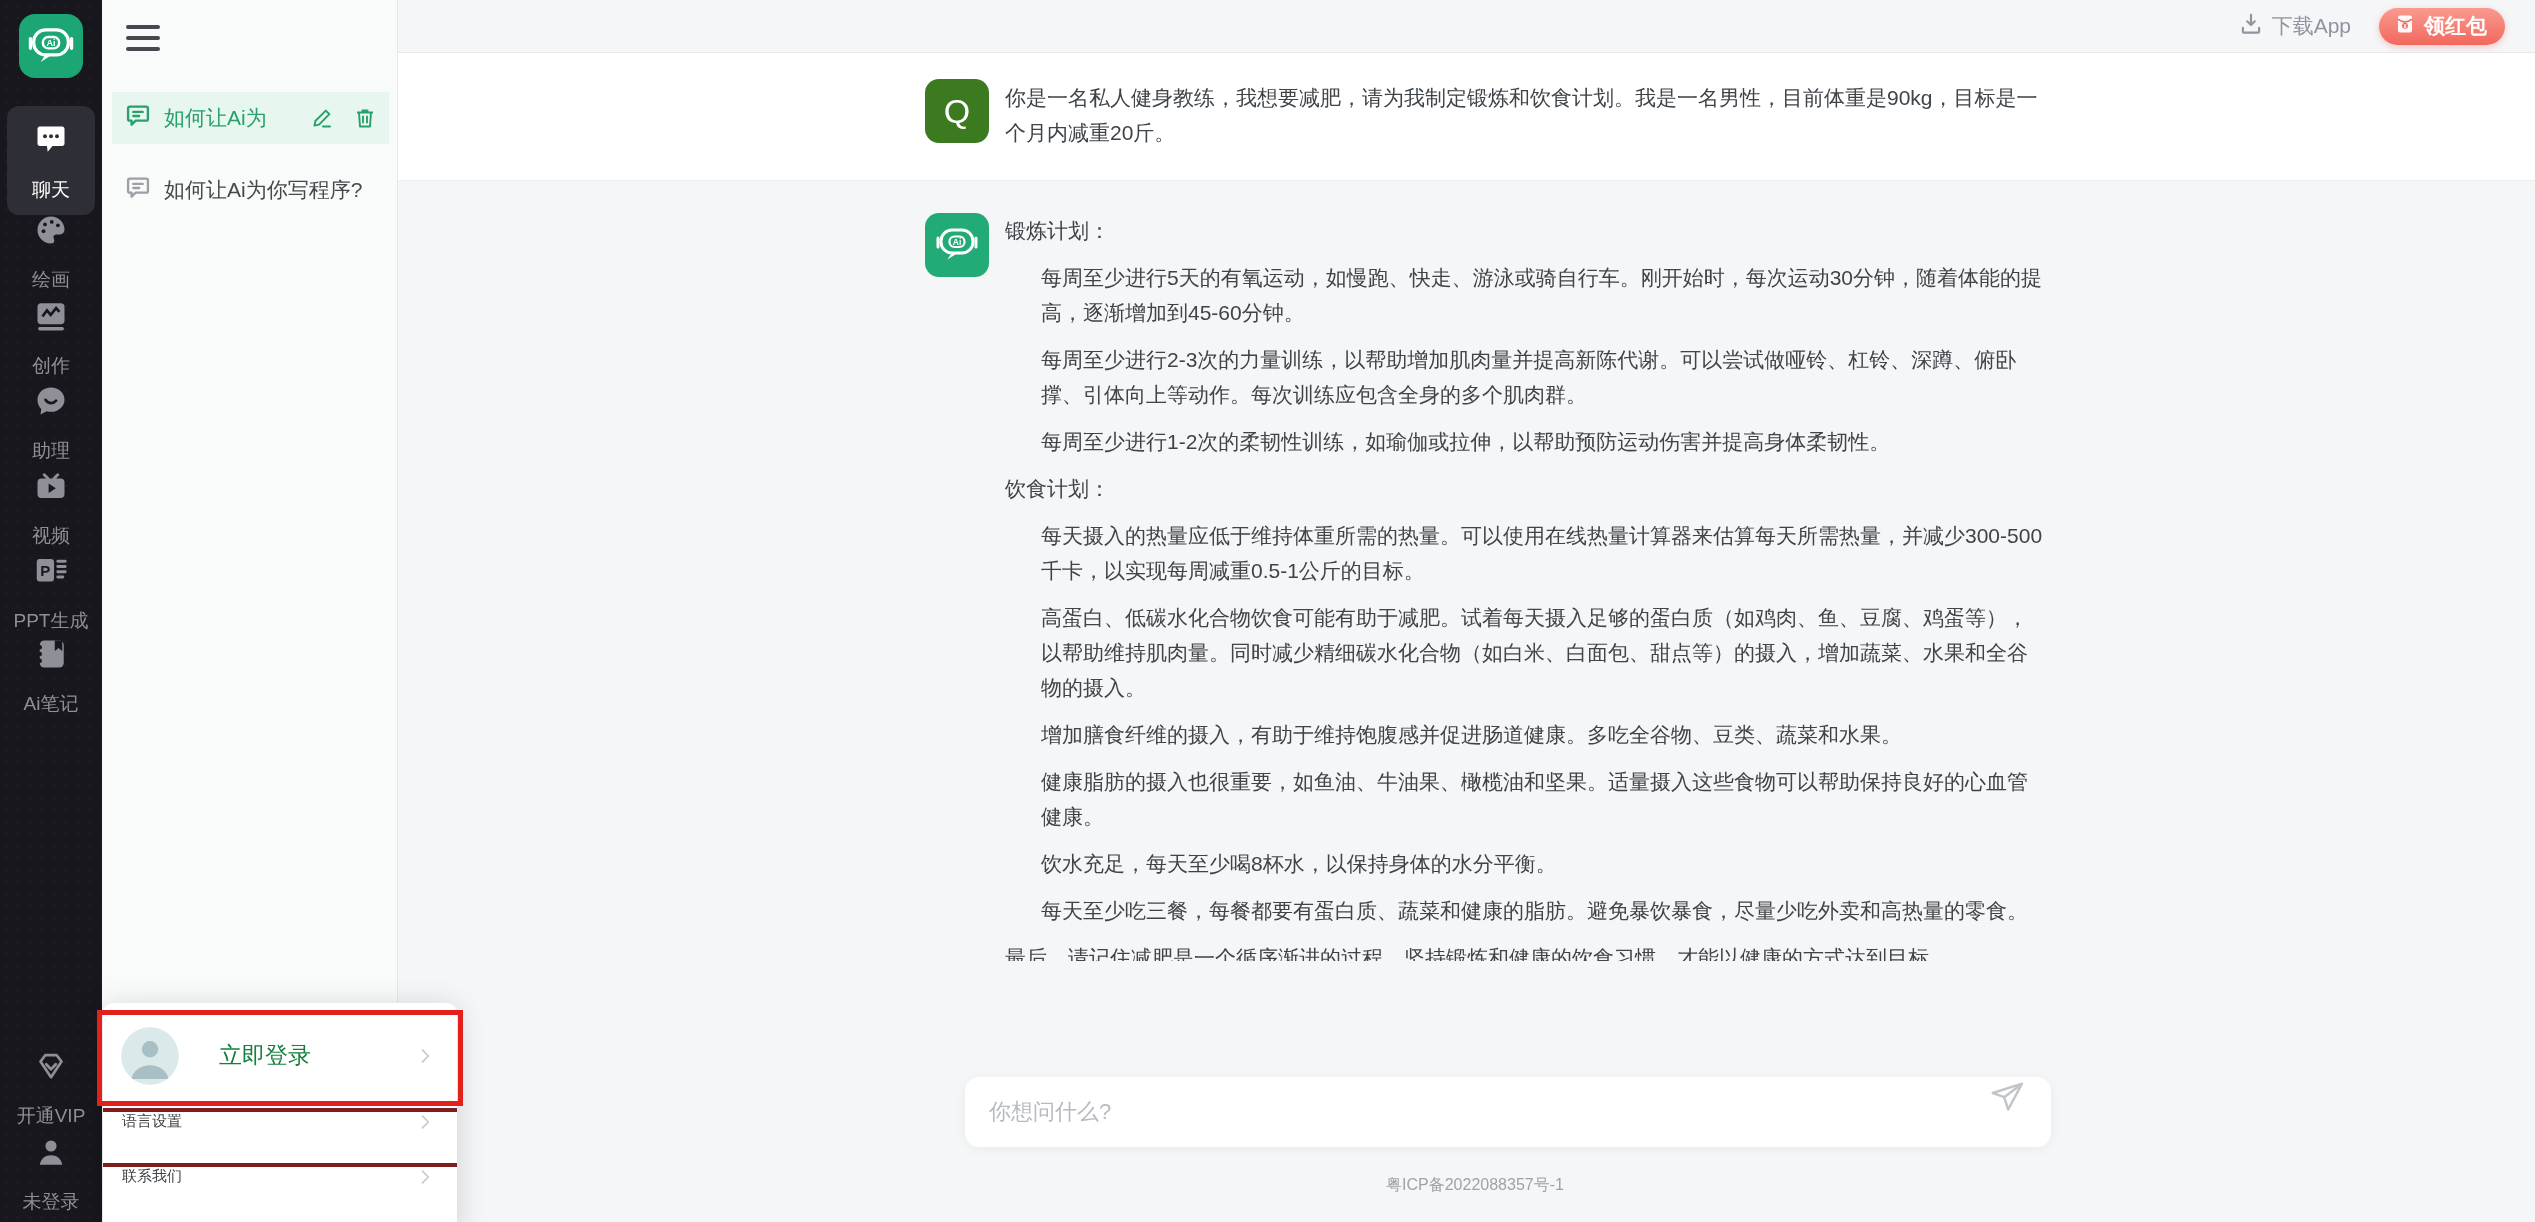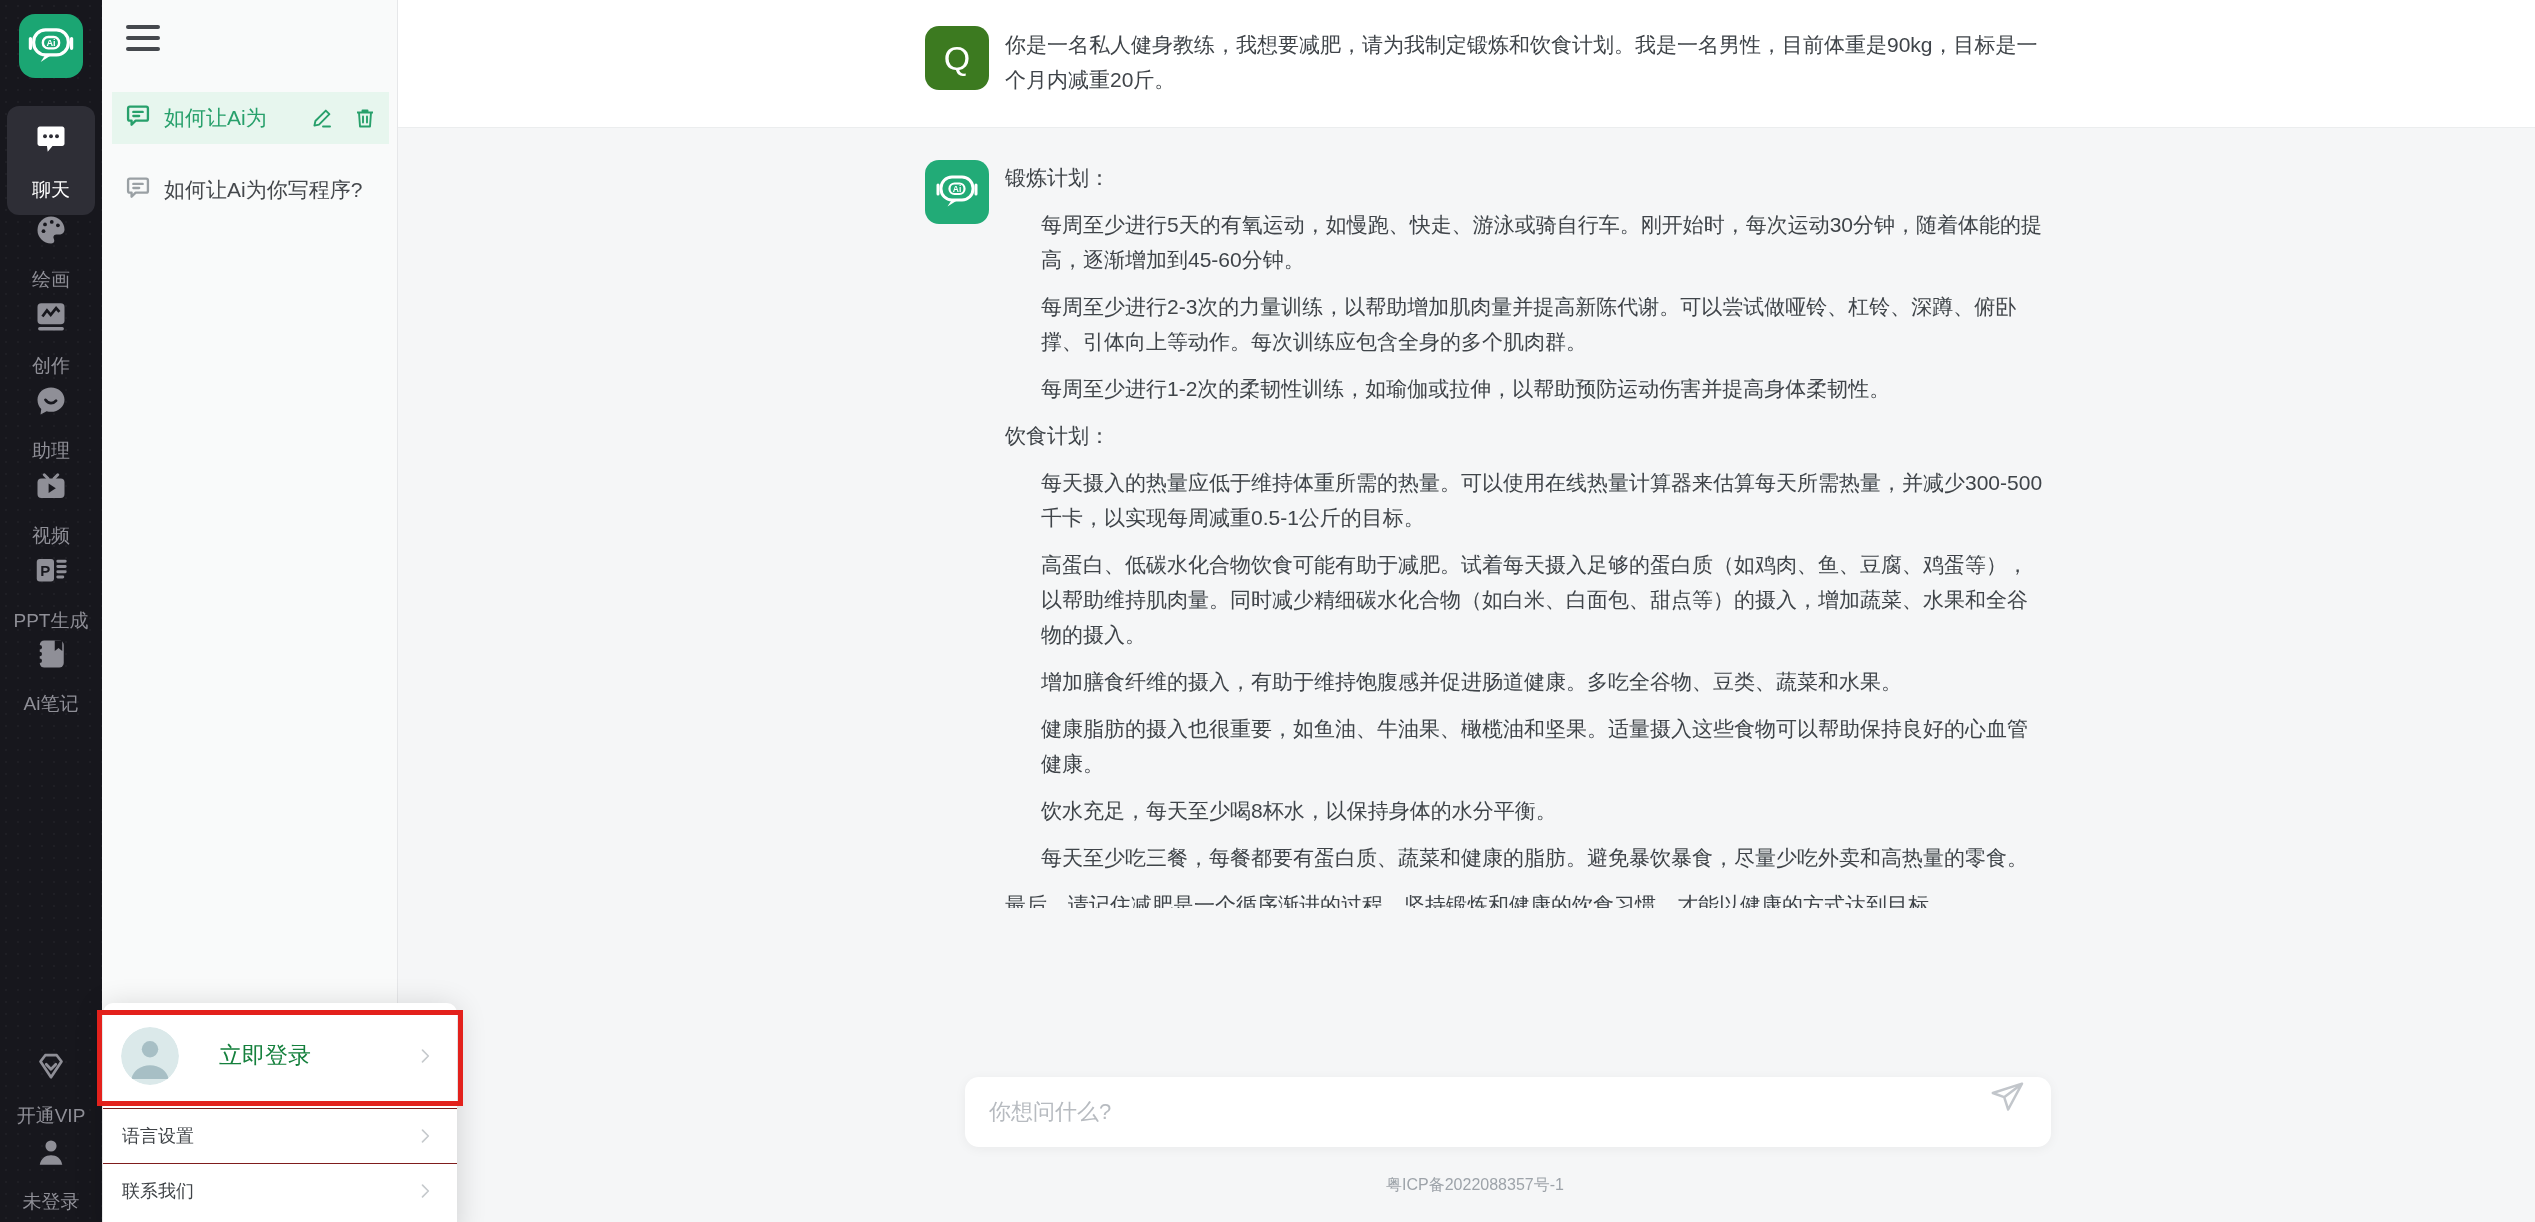--- a/index.html
+++ b/index.html
@@ -67,22 +67,22 @@
   .send-icon { width:40px; height:40px; color:#c2c6cb; cursor:pointer; flex:none; }
   .icp-footer { position:absolute; left:534px; top:1175px; width:1086px; text-align:center;
     color:#9da3a9; font-size:16px; z-index:2; }
 
   
   .popup { position:absolute; left:103px; top:1003px; width:354px; height:232px; background:#fff;
     border-radius:10px; box-shadow:0 4px 30px rgba(0,0,0,.16); z-index:10; }
   .login-row { height:105px; display:flex; align-items:center; padding:0 22px 0 18px; cursor:pointer; }
   .popup-avatar { width:58px; height:58px; border-radius:50%; flex:none; overflow:hidden; }
   .login-label { flex:1; margin-left:40px; font-size:23px; color:#15803d; }
-  .popup-row { height:55px; display:flex; align-items:center; padding:0 22px 0 19px;
-    border-top:1px solid #7f1d1d; font-size:18px; color:#3f4347; cursor:pointer; }
+  .popup-row { height:55px; display:flex; padding:0 22px 0 19px;
+    border-top:4px solid #7f1d1d; font-size:15px; color:#3f4347; cursor:pointer; }
   .popup-row .t { flex:1; }
   .chev { width:20px; height:20px; color:#c6cacd; flex:none; }
   .annotation-red { position:absolute; left:97px; top:1010px; width:366px; height:96px;
     border:5px solid #e3211c; z-index:11; pointer-events:none; }
 </style>
 </head>
 <body>
 
 <div class="rail">
   <div class="logo">
@@ -233,20 +233,42 @@
             <path d="M3.5 5.5a1.5 1.5 0 011.5-1.5h14a1.5 1.5 0 011.5 1.5v9a1.5 1.5 0 01-1.5 1.5H10l-3.5 3.5V16H5a1.5 1.5 0 01-1.5-1.5z"></path>
             <path d="M8 8.5h8M8 12h5" stroke-linecap="round"></path>
           </svg>
       </span>
       <span class="t">如何让Ai为你写程序?</span>
     </div>
   </div>
 </div>
 
 <div class="main">
+  <div class="main-header">
+    <div class="download-link">
+      <span>
+        <svg viewBox="0 0 24 24" fill="none" stroke="currentColor" stroke-width="2">
+            <path d="M12 3.5v9.5M8.5 9.5L12 13l3.5-3.5" stroke-linecap="round" stroke-linejoin="round"></path>
+            <path d="M4.5 15.5V19a1 1 0 001 1h13a1 1 0 001-1v-3.5" stroke-linecap="round"></path>
+          </svg>
+      </span>
+      <span>下载App</span>
+    </div>
+    <button class="red-packet-btn">
+      <span>
+        <svg viewBox="0 0 24 24">
+            <rect x="5" y="3.5" width="14" height="17" rx="2" fill="#ffffff" opacity="0.95"></rect>
+            <path d="M5 7.2c2.3 1.8 4.6 2.7 7 2.7s4.7-.9 7-2.7" stroke="#f2685c" stroke-width="1.6" fill="none"></path>
+            <circle cx="12" cy="13.8" r="3" fill="#f2685c"></circle>
+            <text x="12" y="15.8" text-anchor="middle" font-size="5.5" fill="#fff" font-family="Liberation Sans,sans-serif">¥</text>
+          </svg>
+      </span>
+      <span>领红包</span>
+    </button>
+  </div>
 
   <div class="question-band">
     <div class="row-inner">
       <div class="avatar q-avatar">
         <span>Q</span>
       </div>
       <div class="q-text">你是一名私人健身教练，我想要减肥，请为我制定锻炼和饮食计划。我是一名男性，目前体重是90kg，目标是一个月内减重20斤。</div>
     </div>
   </div>
 

